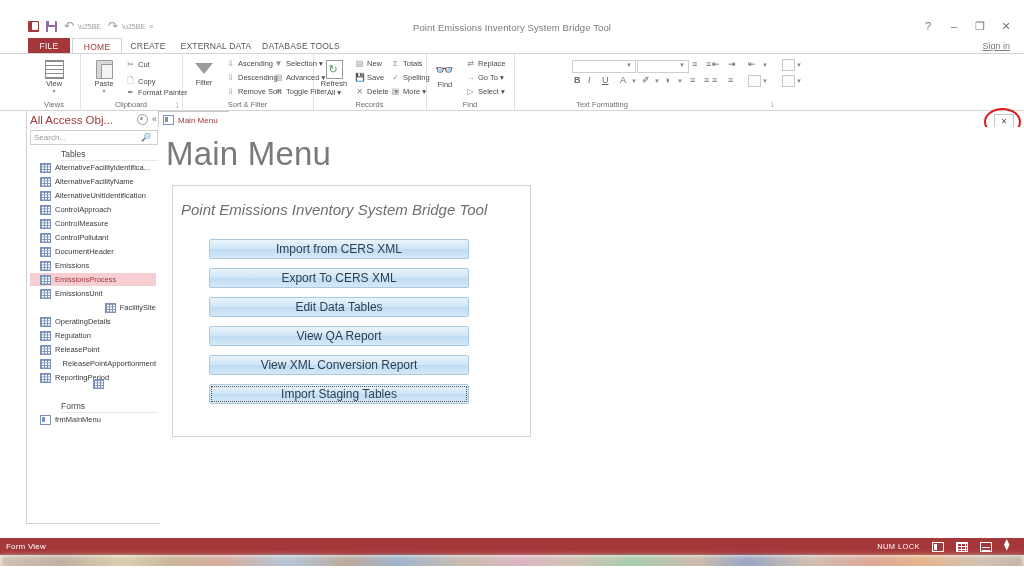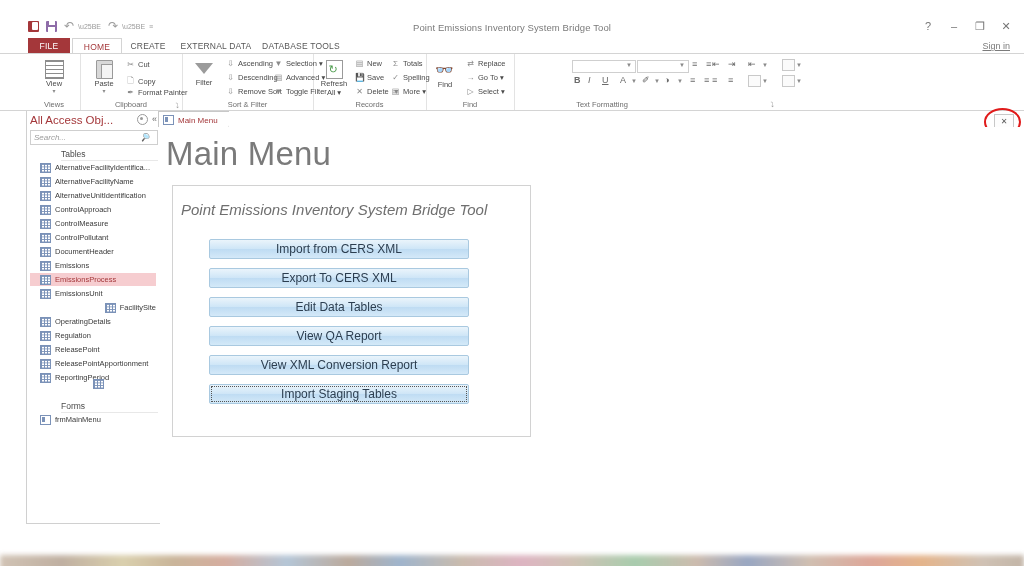--- a/index.html
+++ b/index.html
@@ -194,21 +194,21 @@
     content:""; position:absolute; left:2px; top:2px;
     width:3px; height:3px; background:#9a9a9a; border-radius:50%;
   }
   .nav-chev { font-size: 9px; color: #6a6a6a; line-height: 9px; }
   .nav-search {
     position: absolute; left: 3px; top: 19px; width: 126px; height: 13px;
     border: 1px solid #cfcfcf; background: #ffffff;
     display: flex; align-items: center;
   }
   .nav-search span {
-    font-size: 8px; color: #9b9b9b; font-style: italic; padding-left: 3px;
+    font-size: 8px; color: #9b9b9b; padding-left: 3px;
   }
   .nav-search .mag {
     position: absolute; right: 3px; top: 2px;
     font-size: 8px; color: #4a6fa5; transform: scaleX(-1);
   }
   .nav-grouphdr {
     position: absolute; left: 3px; width: 126px; height: 13px;
     display: flex; align-items: center; justify-content: space-between;
     font-size: 8.5px; color: #4a4a4a;
     border-bottom: 1px solid #e8e8e8;
@@ -639,21 +639,21 @@
       <span>OperatingDetails</span>
     </div>
     <div class="nav-item" style="top:218px;">
       <span class="tbl-ico"></span>
       <span>Regulation</span>
     </div>
     <div class="nav-item" style="top:232px;">
       <span class="tbl-ico"></span>
       <span>ReleasePoint</span>
     </div>
-    <div class="nav-item" style="top:246px;">
+    <div class="nav-item" style="top:246px;justify-content:space-between;">
       <span class="tbl-ico"></span>
       <span>ReleasePointApportionment</span>
     </div>
     <div class="nav-item" style="top:260px;">
       <span class="tbl-ico"></span>
       <span>ReportingPeriod</span>
     </div>
     <div class="nav-item" style="top:268px;flex-direction:column;">
       <span class="tbl-ico"></span>
       <span>SupplementalParameter</span>
@@ -686,17 +686,27 @@
 
       <div class="menu-btn" style="top:53px;">Import from CERS XML</div>
       <div class="menu-btn" style="top:111px;">Edit Data Tables</div>
       <div class="menu-btn" style="top:82px;">Export To CERS XML</div>
       <div class="menu-btn" style="top:169px;">View XML Conversion Report</div>
       <div class="menu-btn" style="top:140px;">View QA Report</div>
       <div class="menu-btn focused" style="top:198px;">Import Staging Tables</div>
     </div>
   </div>
 
+  <div class="statusbar">
+    <span class="status-left">Form View</span>
+    <span class="status-right">
+      <span class="status-numlock">NUM LOCK</span>
+      <span class="view-btn vb-form"></span>
+      <span class="view-btn vb-sheet"></span>
+      <span class="view-btn vb-layout"></span>
+      <span class="view-btn vb-design"></span>
+    </span>
+  </div>
 
   <div class="taskbar"></div>
   <div class="taskbar-fade"></div>
 
 </div>
 
 </body></html>

